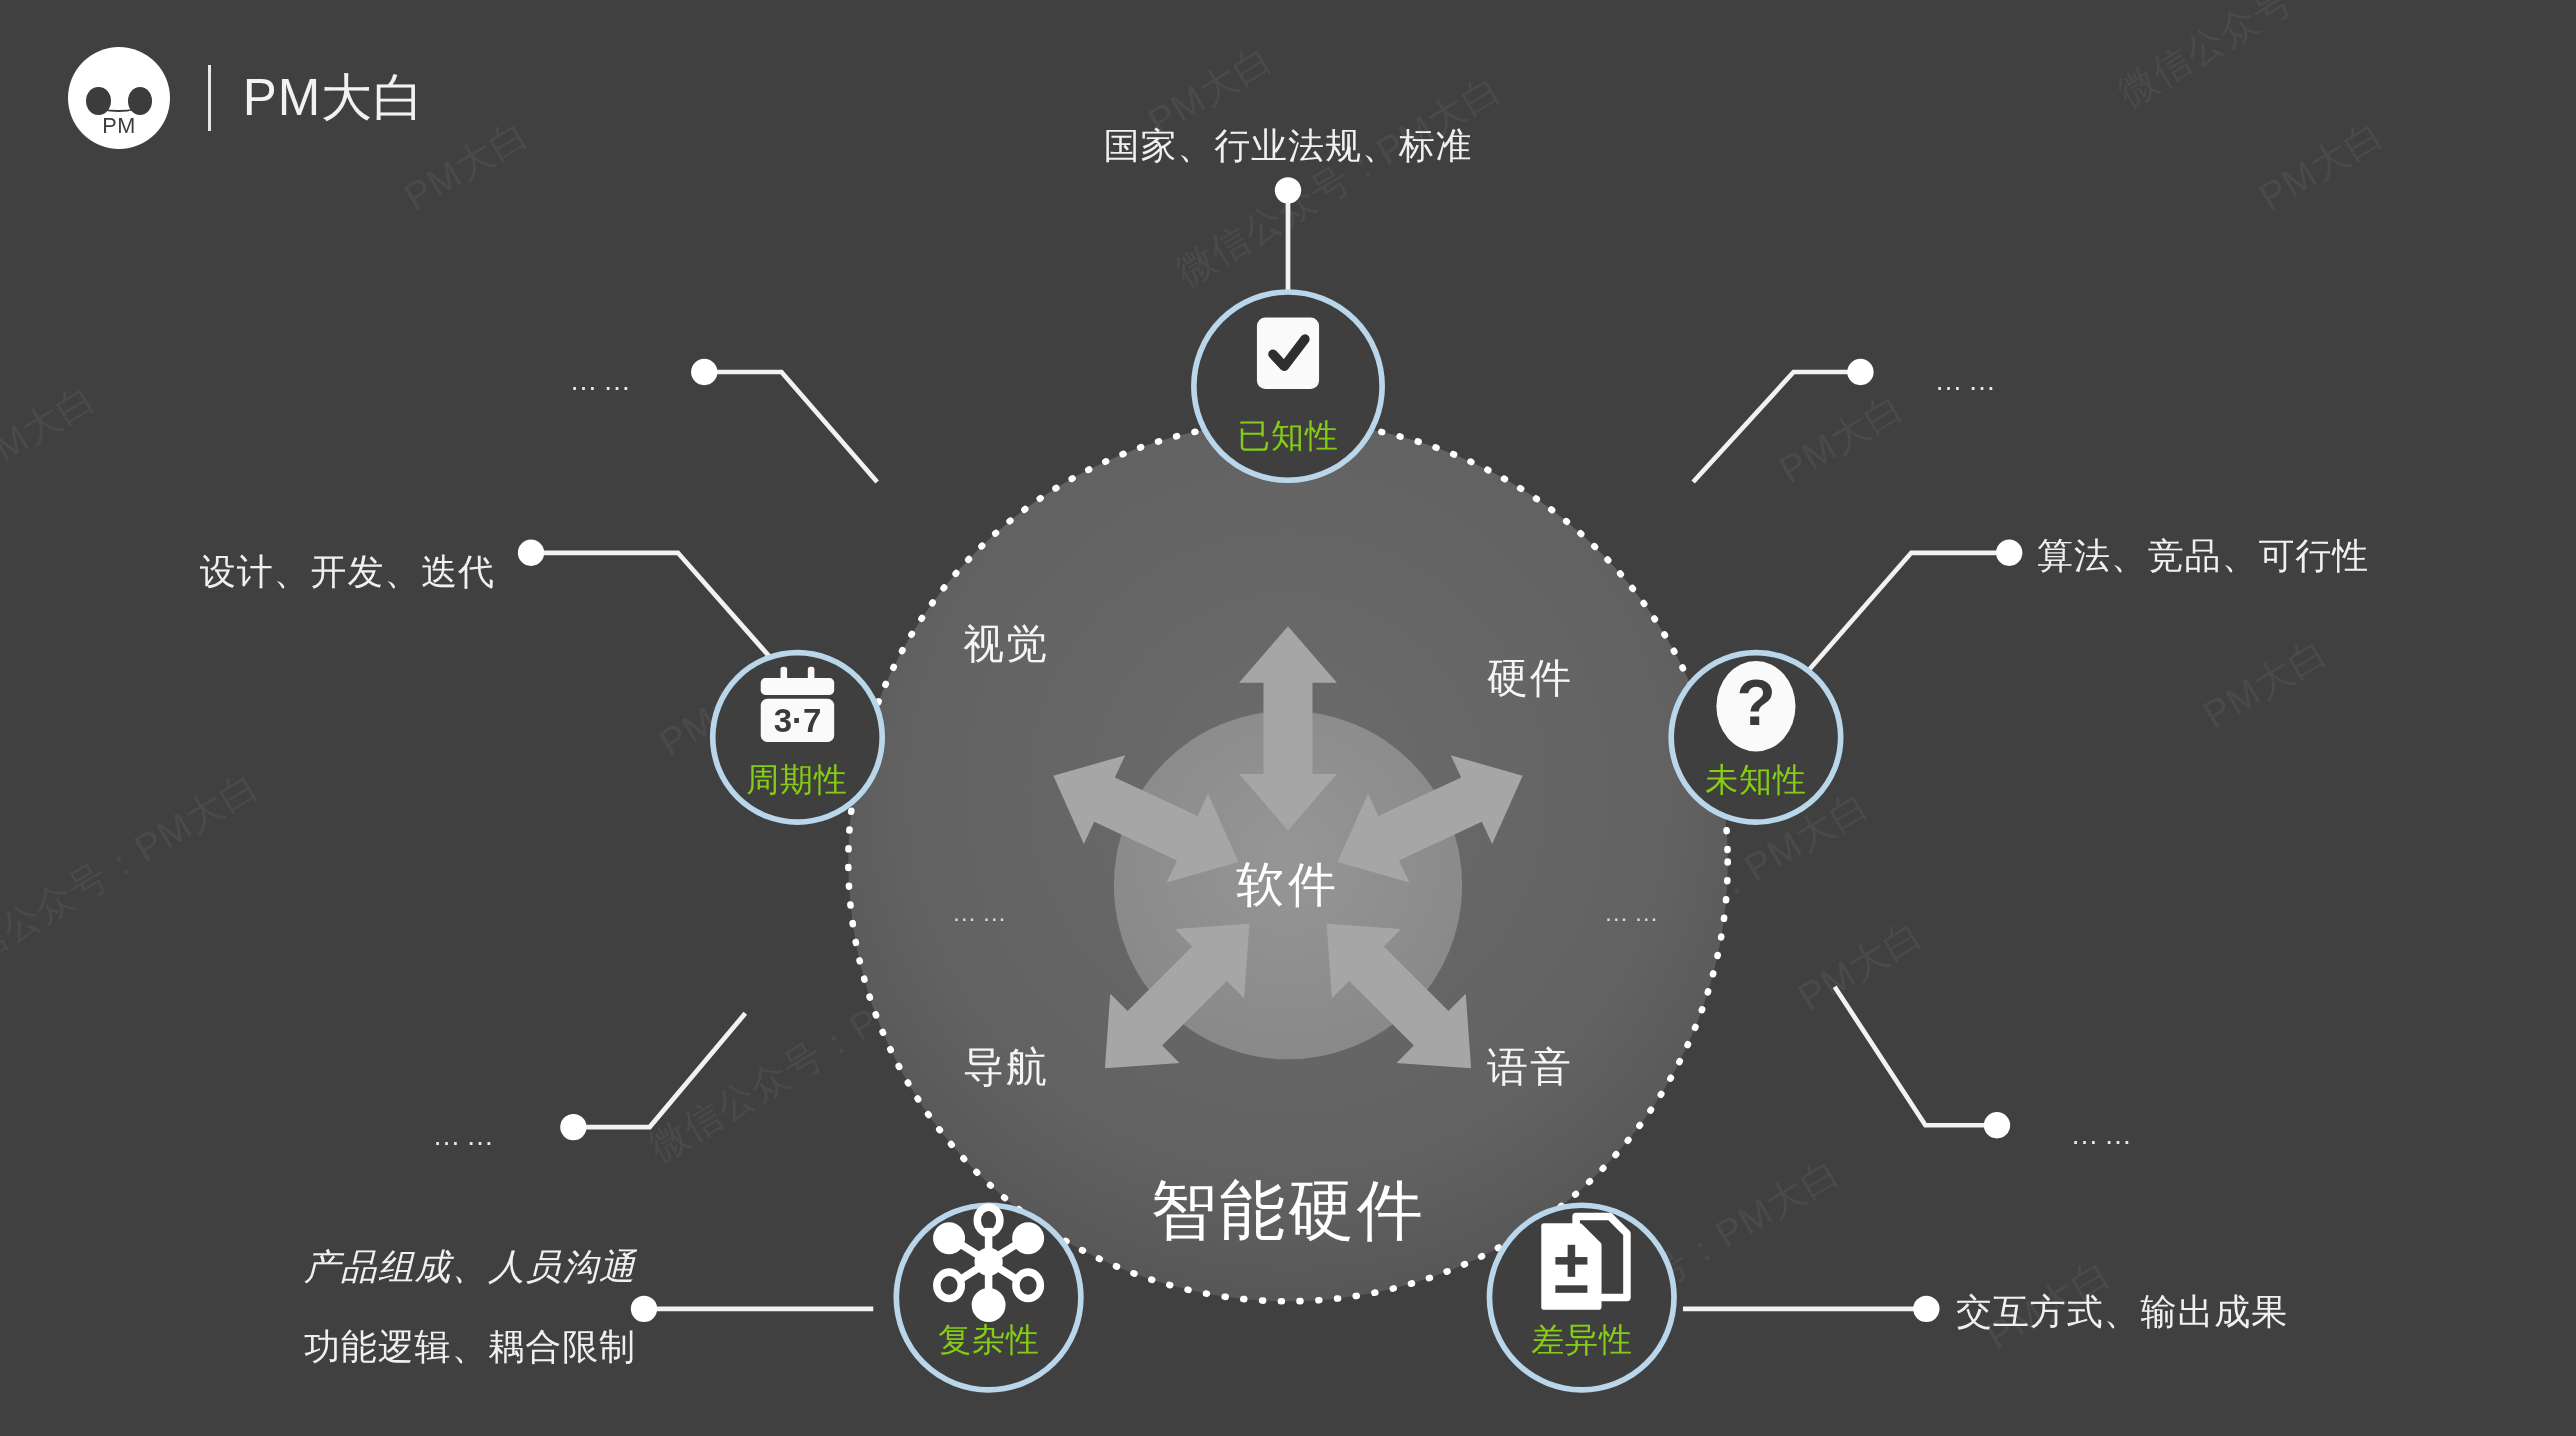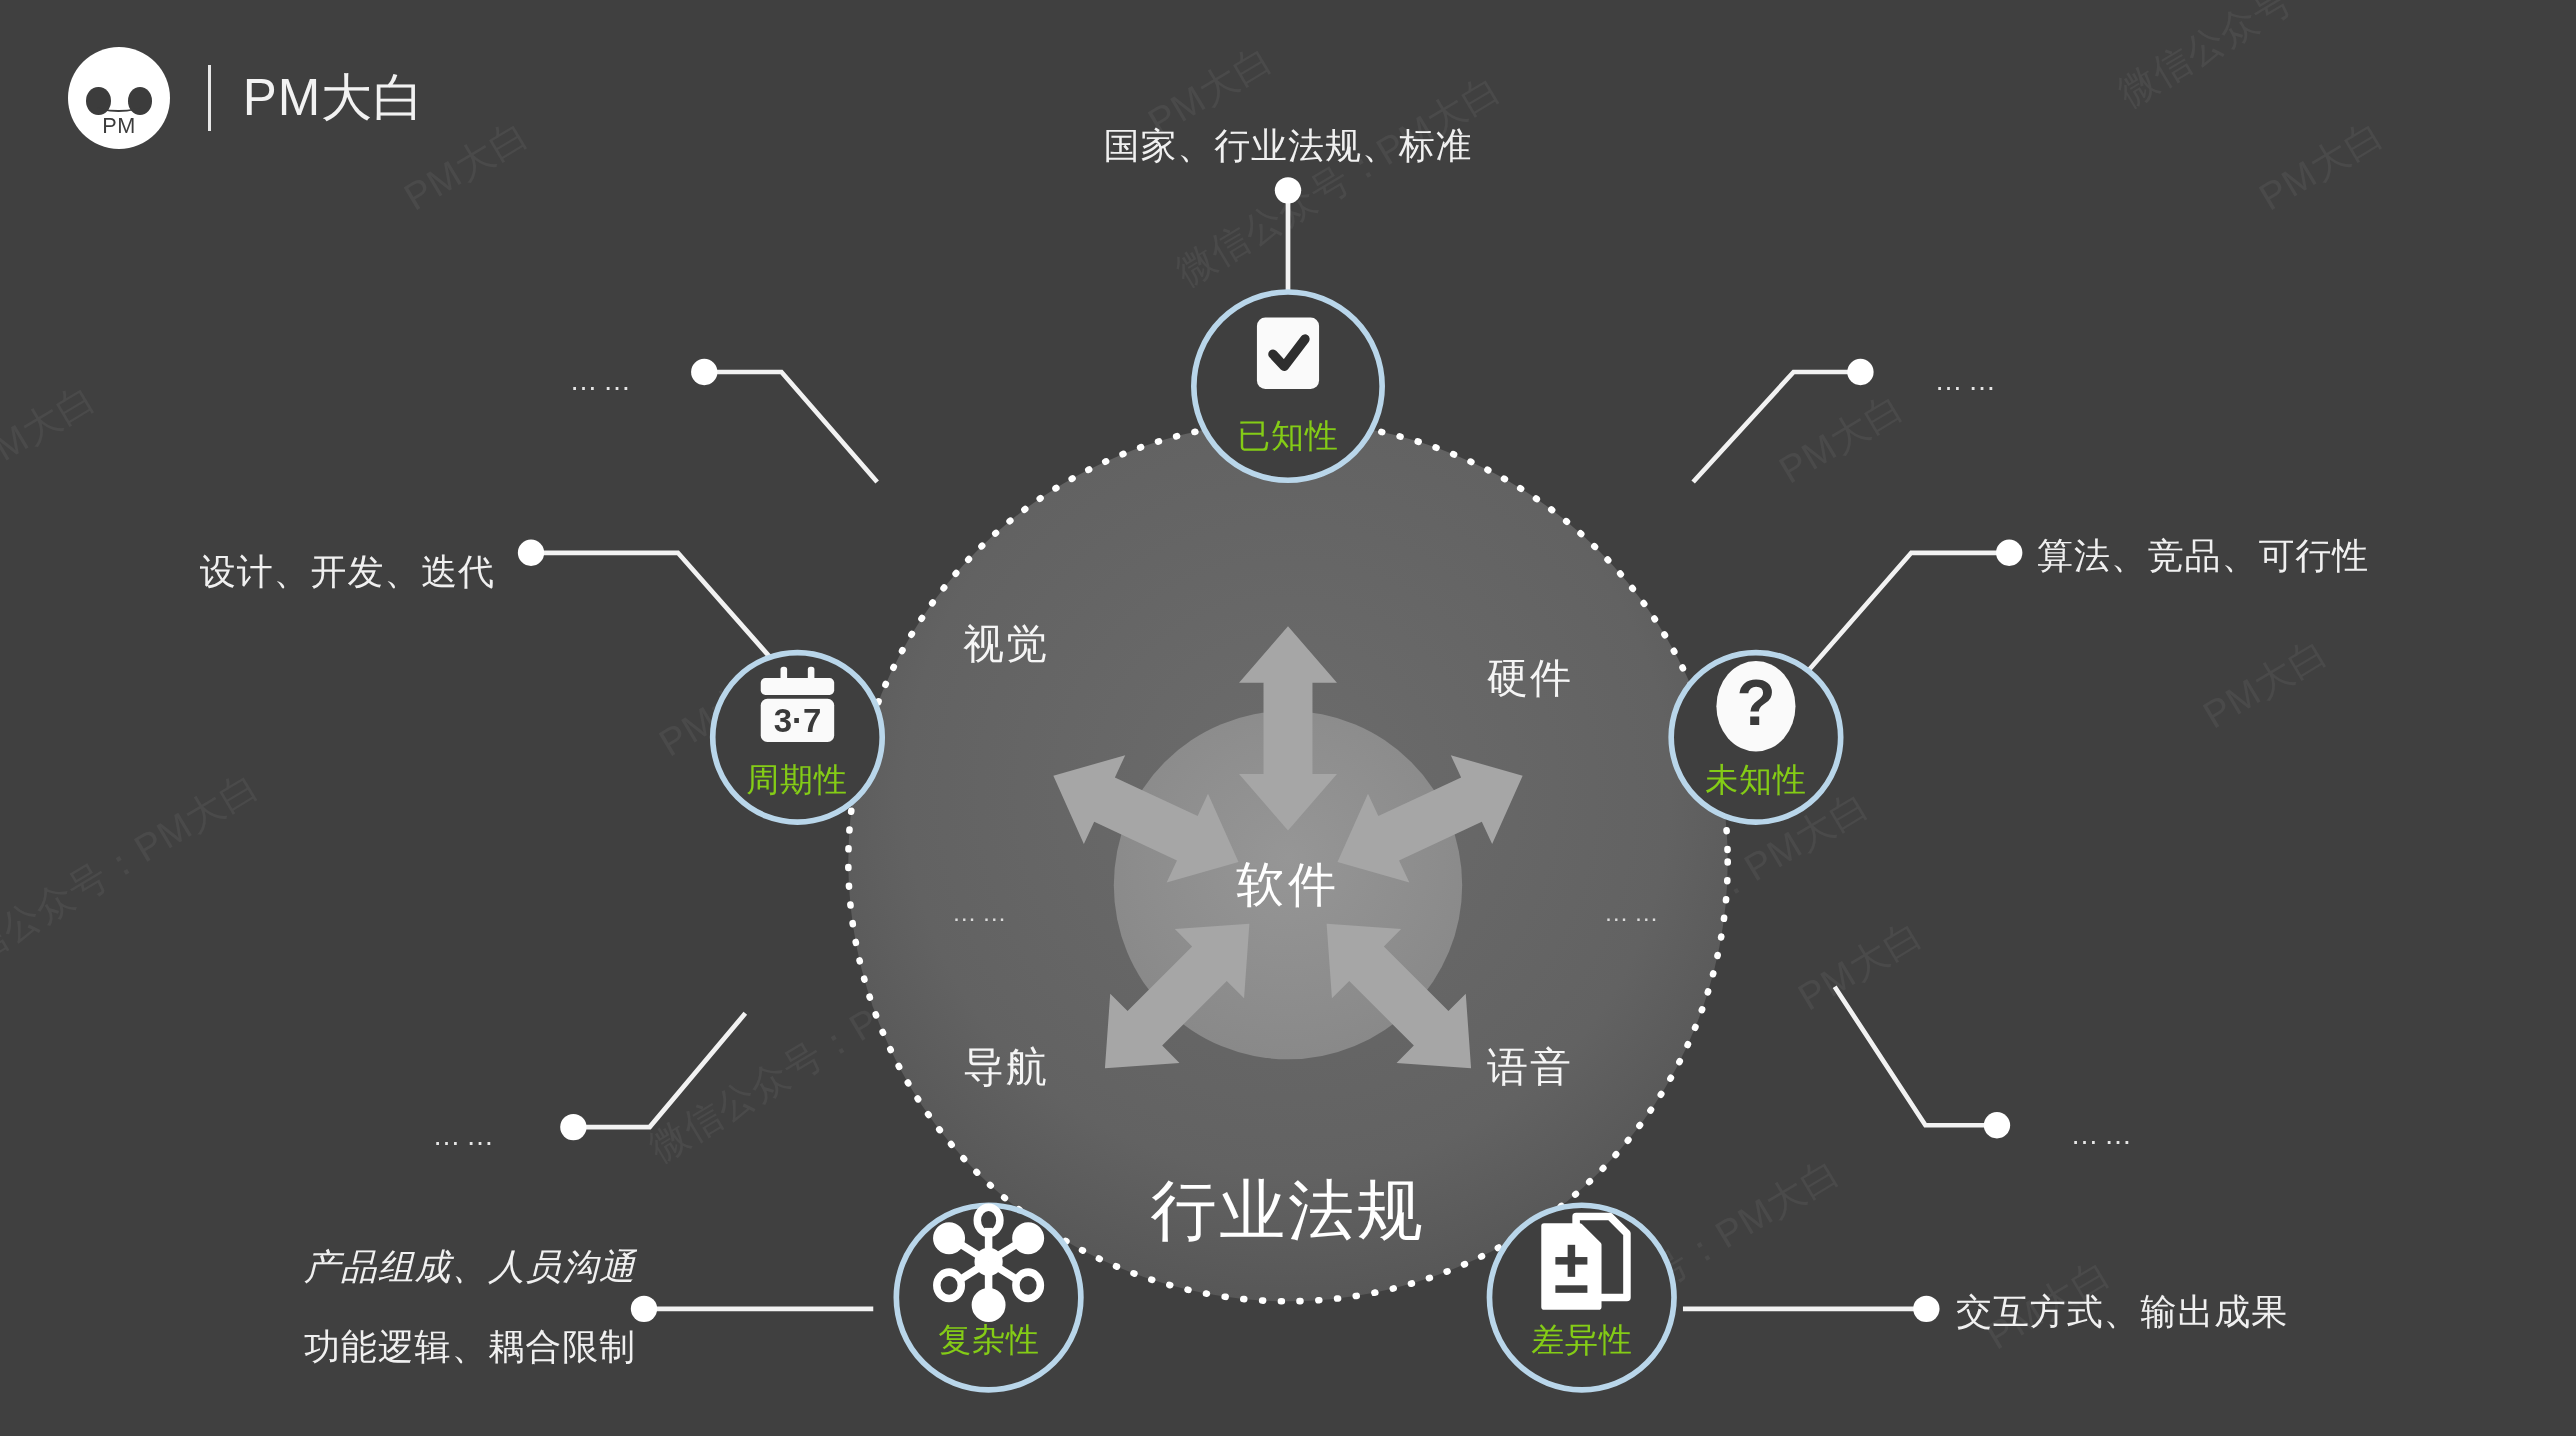--- a/index.html
+++ b/index.html
@@ -339,16 +339,16 @@
 
   <div class="inner-word" style="left:1006px; top:617px;text-align:center;">视觉</div>
   <div class="inner-word" style="left:1530px; top:617px;margin-top:34px;">硬件</div>
   <div class="inner-word" style="left:1006px; top:1040px;">导航</div>
   <div class="inner-word" style="left:1530px; top:1040px;">语音</div>
 
   <div class="ellipsis-dots ellipsis-inner" style="left:982px; top:899px;">……</div>
   <div class="ellipsis-dots ellipsis-inner" style="left:1634px; top:899px;">……</div>
 
   <div id="center-word" style="left:1288px; top:885px;">软件</div>
-  <div id="bottom-word" style="left:1288px; top:1166px;">行业法规</div>
+  <div id="bottom-word" style="left:1288px; top:1166px;">智能硬件</div>
 
 </div>
 
 
 </body></html>

